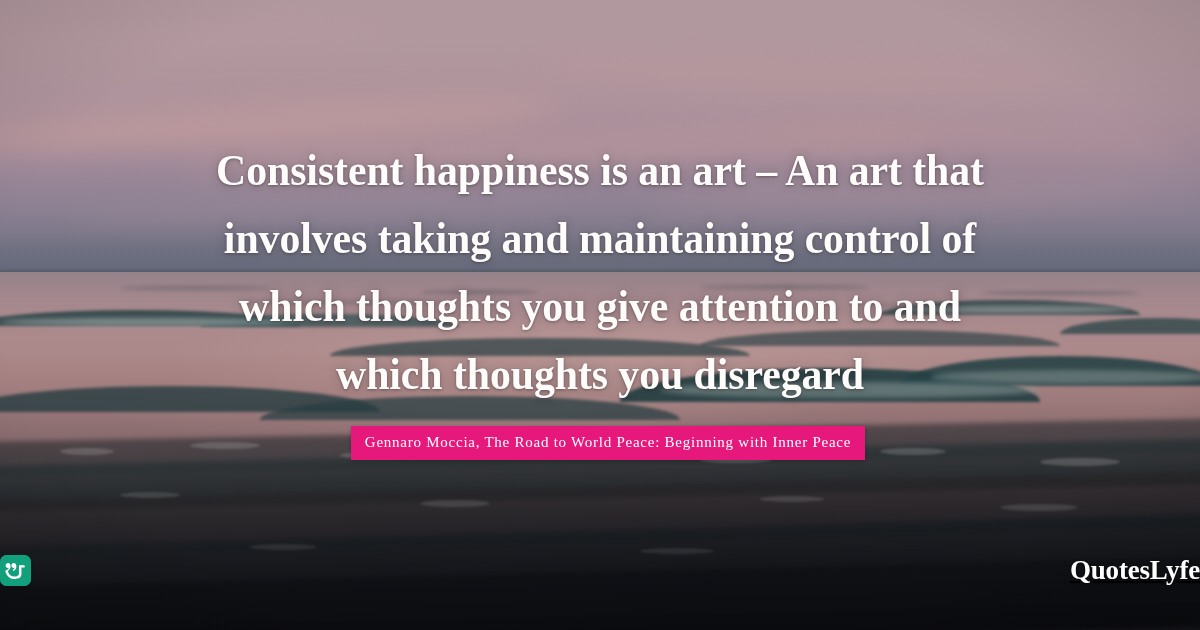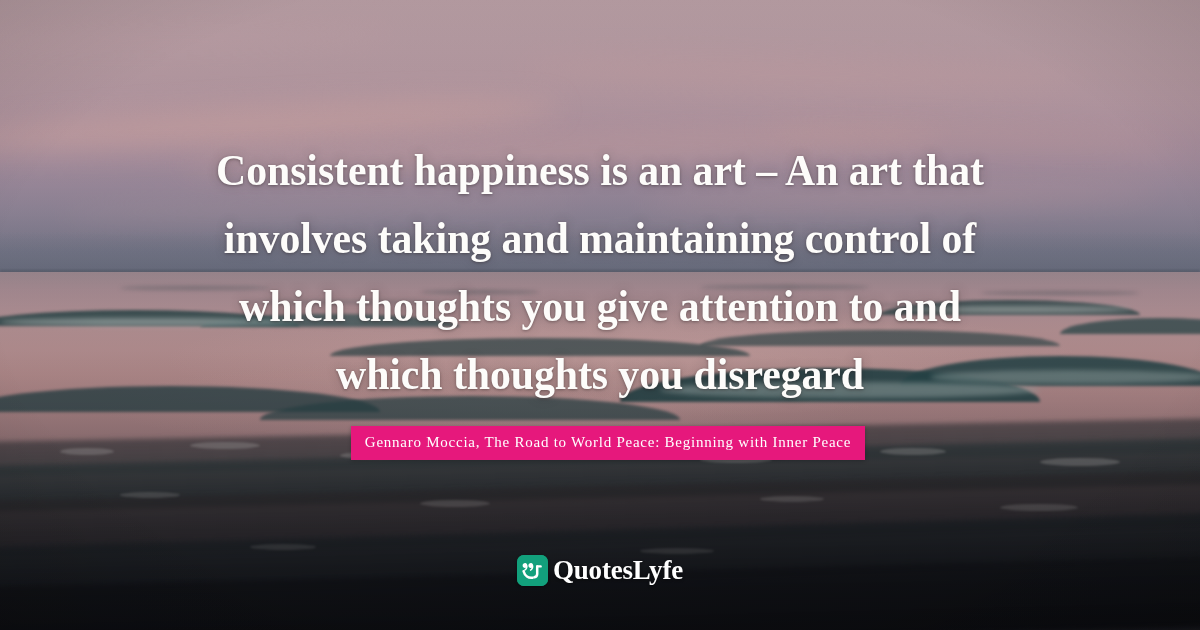--- a/index.html
+++ b/index.html
@@ -186,22 +186,23 @@
     padding:9px 14px 10px 14px;
     white-space:nowrap;
     box-shadow:0 1px 4px rgba(0,0,0,.22);
   }
 
   
   .logo {
     position:absolute;
     left:0; right:0;
     top:555px;
-    display:flex; align-items:center; justify-content:center;
+    display:flex; align-items:center; justify-content:space-between;
     gap:5px;
+    text-decoration:underline;
   }
   .logo-mark {
     width:31px; height:31px;
     border-radius:7px;
     background:#12a07c;
     box-shadow:0 1px 3px rgba(0,0,0,.35);
     display:block;
   }
   .logo-text {
     font-family:"Liberation Serif", serif;

